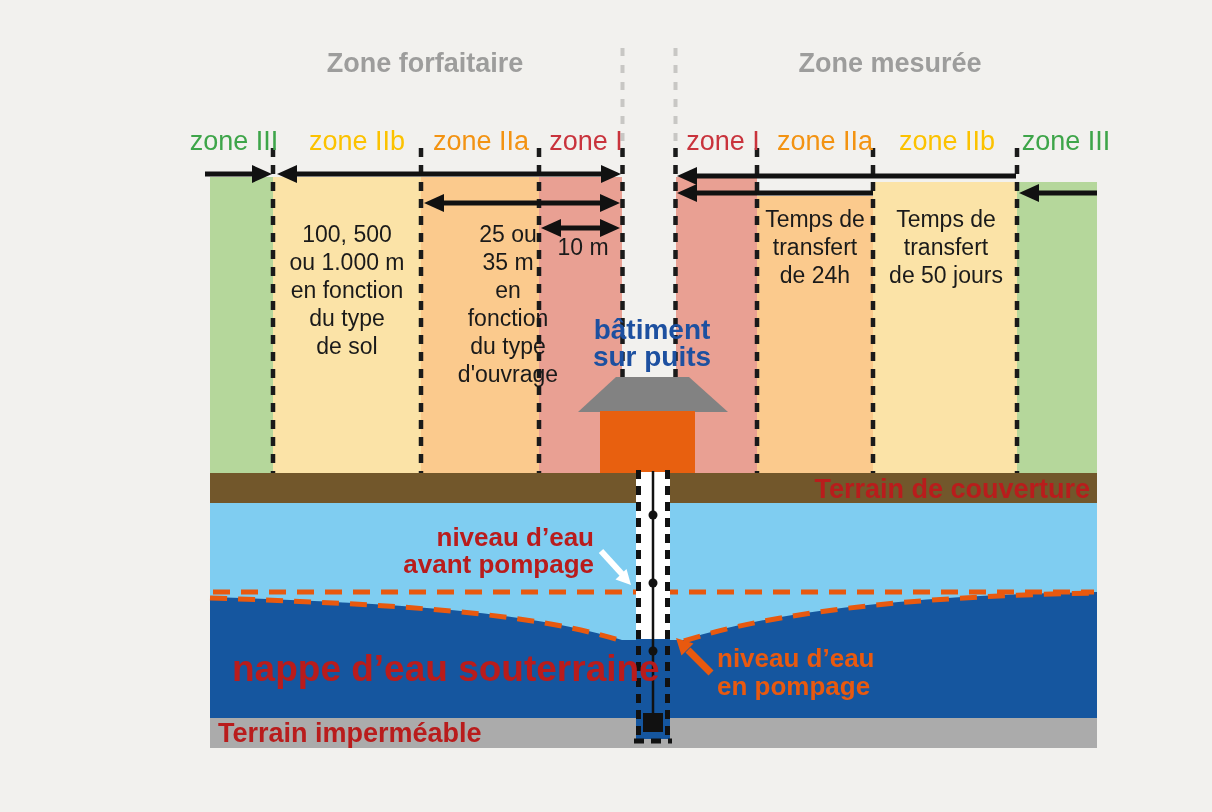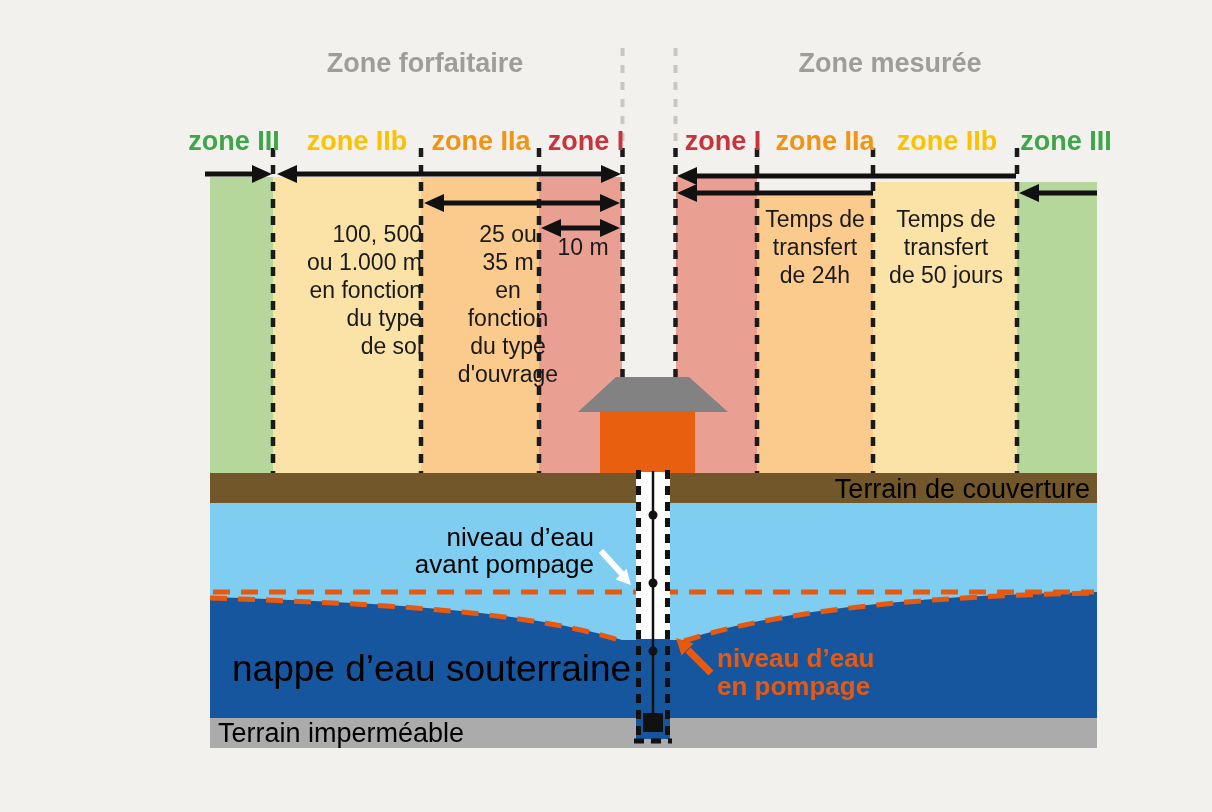--- a/index.html
+++ b/index.html
@@ -4,24 +4,24 @@
 <style>
   html,body{margin:0;padding:0;background:#f2f1ee;}
   #stage{
     position:relative;width:1212px;height:812px;overflow:hidden;
     background:#f2f1ee;
     font-family:"Liberation Sans","DejaVu Sans",sans-serif;
   }
   #stage svg{position:absolute;left:0;top:0;}
   .txt{position:absolute;white-space:pre-line;}
   .hdr{font-size:27px;font-weight:700;color:#9d9d9c;transform:translateX(-50%);white-space:nowrap;}
-  .zlabel{font-size:27px;font-weight:700;transform:translateX(-50%);white-space:nowrap;line-height:28px;}
+  .zlabel{font-size:27px;font-weight:400;transform:translateX(-50%);white-space:nowrap;line-height:28px;}
   .bandtxt{font-size:23px;line-height:28px;color:#1a1a1a;text-align:center;transform:translateX(-50%);}
   .bluetxt{font-size:28px;font-weight:700;color:#1d50a0;text-align:center;transform:translateX(-50%);line-height:27px;}
-  .whitetxt{font-weight:400;color:#000000;}
+  .whitetxt{font-weight:700;color:#b91c1c;}
   .orangetxt{font-weight:700;color:#e8590f;}
 </style>
 </head>
 <body>
 
 <div id="stage">
 
   <svg width="1212" height="812" viewBox="0 0 1212 812">
 
     <rect x="210" y="177" width="63" height="296" fill="#b5d79b"></rect>
@@ -111,39 +111,41 @@
 
   <div class="txt zlabel" style="left: 234px; top: 127px; color: rgb(62, 165, 73);">zone III</div>
   <div class="txt zlabel" style="left: 357px; top: 127px; color: rgb(252, 194, 0);">zone IIb</div>
   <div class="txt zlabel" style="left: 481px; top: 127px; color: rgb(243, 147, 18);">zone IIa</div>
   <div class="txt zlabel" style="left: 586px; top: 127px; color: rgb(201, 51, 60);">zone I</div>
   <div class="txt zlabel" style="left: 723px; top: 127px; color: rgb(201, 51, 60);">zone I</div>
   <div class="txt zlabel" style="left: 825px; top: 127px; color: rgb(243, 147, 18);">zone IIa</div>
   <div class="txt zlabel" style="left: 947px; top: 127px; color: rgb(252, 194, 0);">zone IIb</div>
   <div class="txt zlabel" style="left: 1066px; top: 127px; color: rgb(62, 165, 73);">zone III</div>
 
-  <div class="txt bandtxt" style="left:347px;top:220px;width:150px;text-align:right;">100, 500
+  <div class="txt bandtxt" style="left:347px;top:220px;width:150px;">100, 500
 ou 1.000 m
 en fonction
 du type
 de sol</div>
   <div class="txt bandtxt" style="left:508px;top:220px;width:130px;">25 ou
 35 m
 en
 fonction
 du type
 d'ouvrage</div>
   <div class="txt bandtxt" style="left:583px;top:233px;">10 m</div>
   <div class="txt bandtxt" style="left:815px;top:205px;width:120px;">Temps de
 transfert
 de 24h</div>
   <div class="txt bandtxt" style="left:946px;top:205px;width:150px;">Temps de
 transfert
 de 50 jours</div>
 
+  <div class="txt bluetxt" style="left:652px;top:316px;">bâtiment
+sur puits</div>
 
   <div class="txt whitetxt" style="right:122px;top:475px;font-size:27px;line-height:28px;">Terrain de couverture</div>
   <div class="txt whitetxt" style="right:618px;top:524px;font-size:26px;line-height:27px;text-align:right;">niveau d’eau
 avant pompage</div>
   <div class="txt whitetxt" style="left:232px;top:648px;font-size:37px;">nappe d’eau souterraine</div>
   <div class="txt orangetxt" style="left:717px;top:644px;font-size:26px;line-height:28px;">niveau d’eau
 en pompage</div>
   <div class="txt whitetxt" style="left:218px;top:719px;font-size:27px;line-height:29px;">Terrain imperméable</div>
 
 </div>

